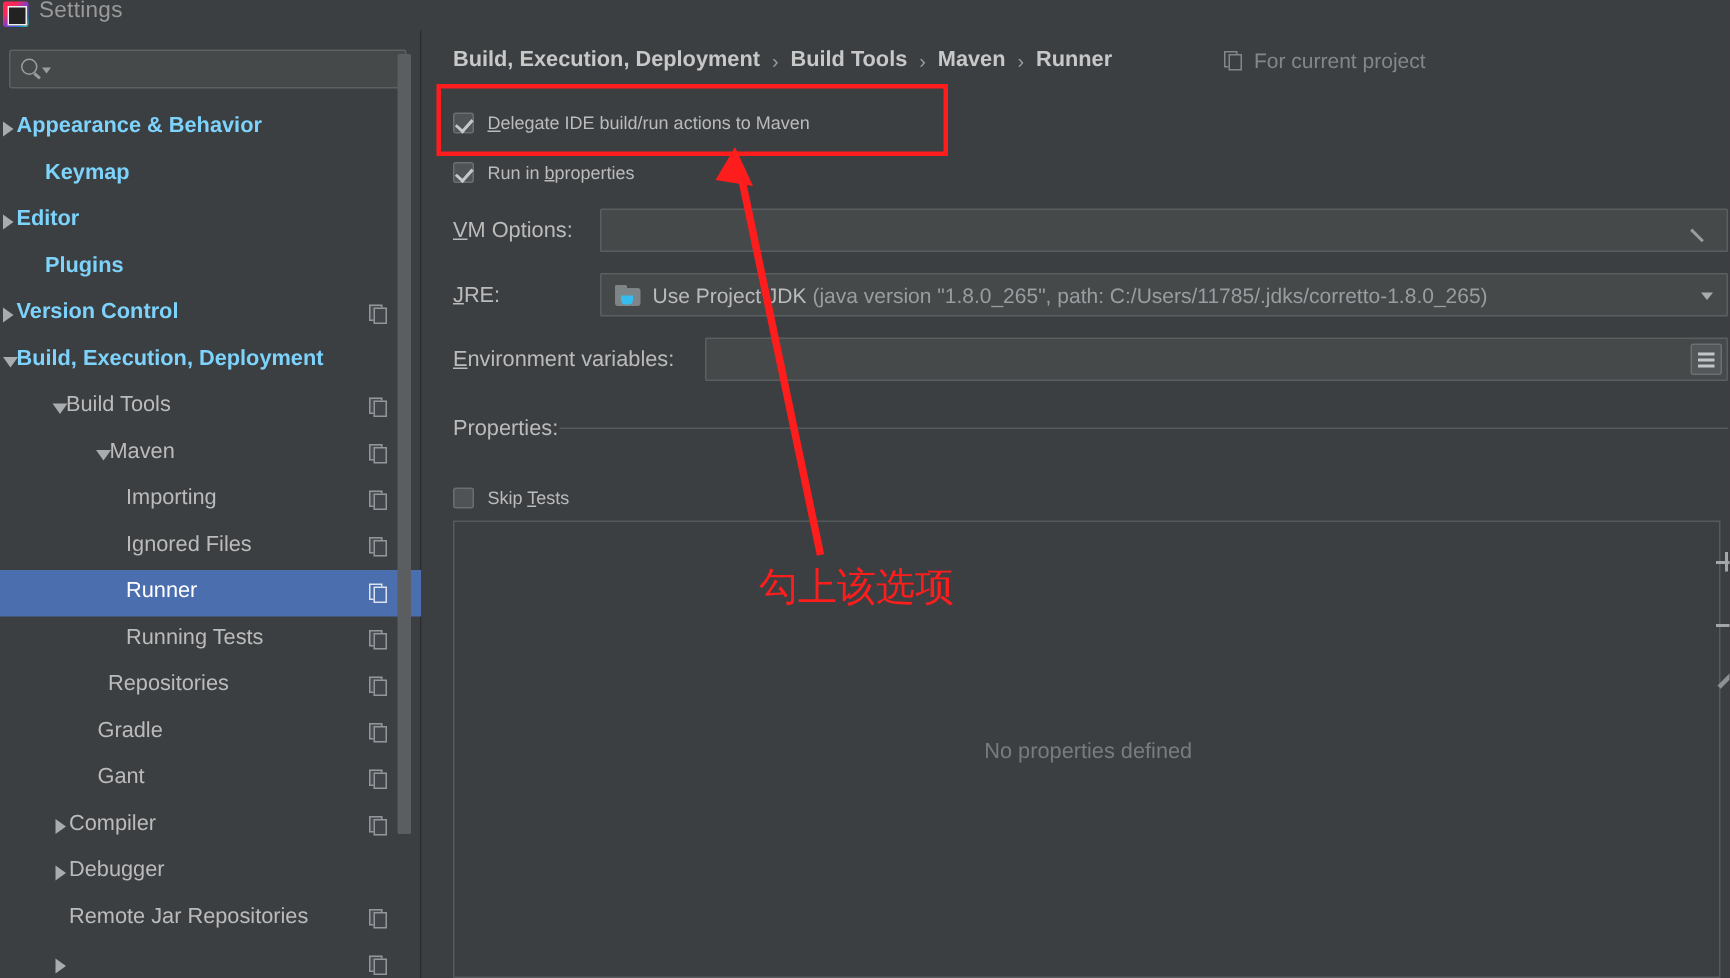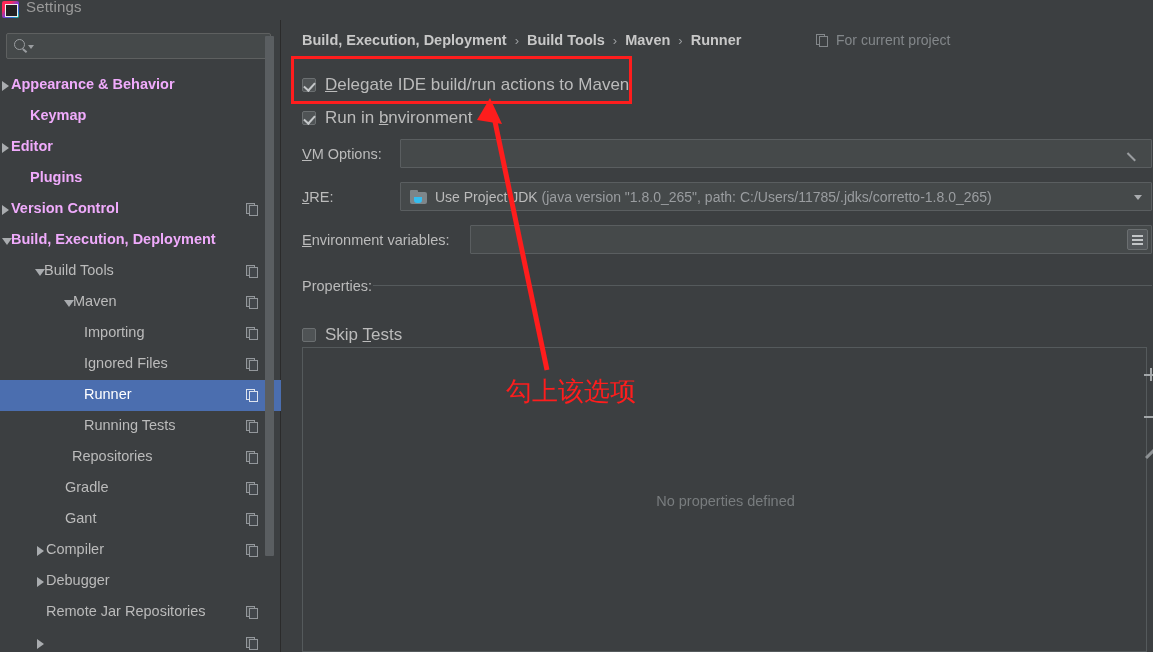--- a/index.html
+++ b/index.html
@@ -76,21 +76,21 @@
   }
   .t-row .arrow.right {
     border-top: 5px solid transparent; border-bottom: 5px solid transparent;
     border-left: 7px solid #a9acaf;
   }
   .t-row .arrow.down {
     border-left: 5px solid transparent; border-right: 5px solid transparent;
     border-top: 7px solid #a9acaf; top: 13px;
   }
   .t-row .lbl { position: absolute; top: 6px; }
-  .t-row.bold .lbl { font-weight: bold; color: #f0abfc; }
+  .t-row.bold .lbl { font-weight: bold; color: #7dd3fc; }
   .t-row.sel .lbl { color: #ffffff; }
   .copy-ic {
     position: absolute; right: 22px; top: 9px; width: 13px; height: 13px;
   }
   .copy-ic i {
     position: absolute; display: block;
     border: 1px solid #93979b; background: #4a4e50;
   }
   .copy-ic i.b { left: 0; top: 0; width: 9px; height: 11px; }
   .copy-ic i.f { left: 3px; top: 2px; width: 9px; height: 11px; background:#42464a; }
@@ -126,21 +126,21 @@
     position: relative; width: 13px; height: 13px; margin-right: 7px;
   }
   #for-project .copy2 i {
     position: absolute; display: block; border: 1px solid #83878a; background: #3c3f41;
   }
   #for-project .copy2 i.b { left: 0; top: 0; width: 9px; height: 11px; }
   #for-project .copy2 i.f { left: 3px; top: 2px; width: 9px; height: 11px; }
 
   .chk-row {
     position: absolute; display: flex; align-items: center;
-    color: #bbbbbb; font-size: 17px; white-space: nowrap;
+    color: #bbbbbb; font-size: 12px; white-space: nowrap;
   }
   .cbox {
     position: relative; width: 14px; height: 14px; margin-right: 9px;
     background: #4f5355; border: 1px solid #6b6f71; border-radius: 2px;
     flex: none;
   }
   .cbox.on::after {
     content: ""; position: absolute; left: 3px; top: 1px;
     width: 5px; height: 9px;
     border: solid #c5c8ca; border-width: 0 2px 2px 0;
@@ -415,21 +415,21 @@
     <div class="chk-row" id="delegate-row" style="left:21px; top:55px;">
       <span class="cbox on"></span>
       <span>
         <span></span><span class="mn">D</span><span>elegate IDE build/run actions to Maven</span>
       </span>
     </div>
 
     <div class="chk-row" id="background-row" style="left:21px; top:88px;">
       <span class="cbox on"></span>
       <span>
-        <span>Run in </span><span class="mn">b</span><span>nvironment</span>
+        <span>Run in </span><span class="mn">b</span><span>properties</span>
       </span>
     </div>
 
     <div class="f-label" style="left:21px; top:126px;">
       <span class="mn">V</span><span>M Options:</span>
     </div>
     <div class="f-input" id="vm-input"></div>
     <div id="vm-expand">
         <span class="a1"></span>
       </div>

